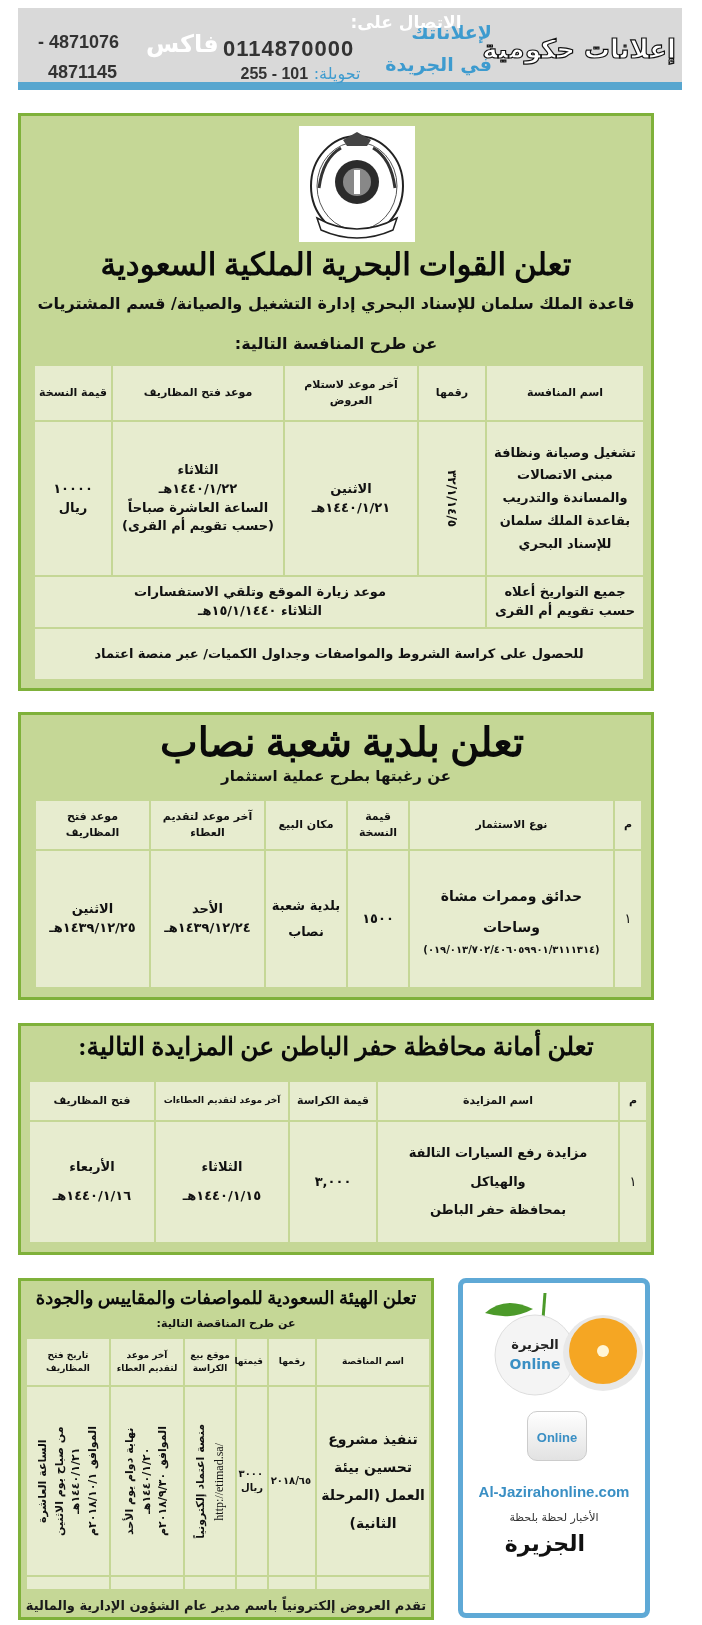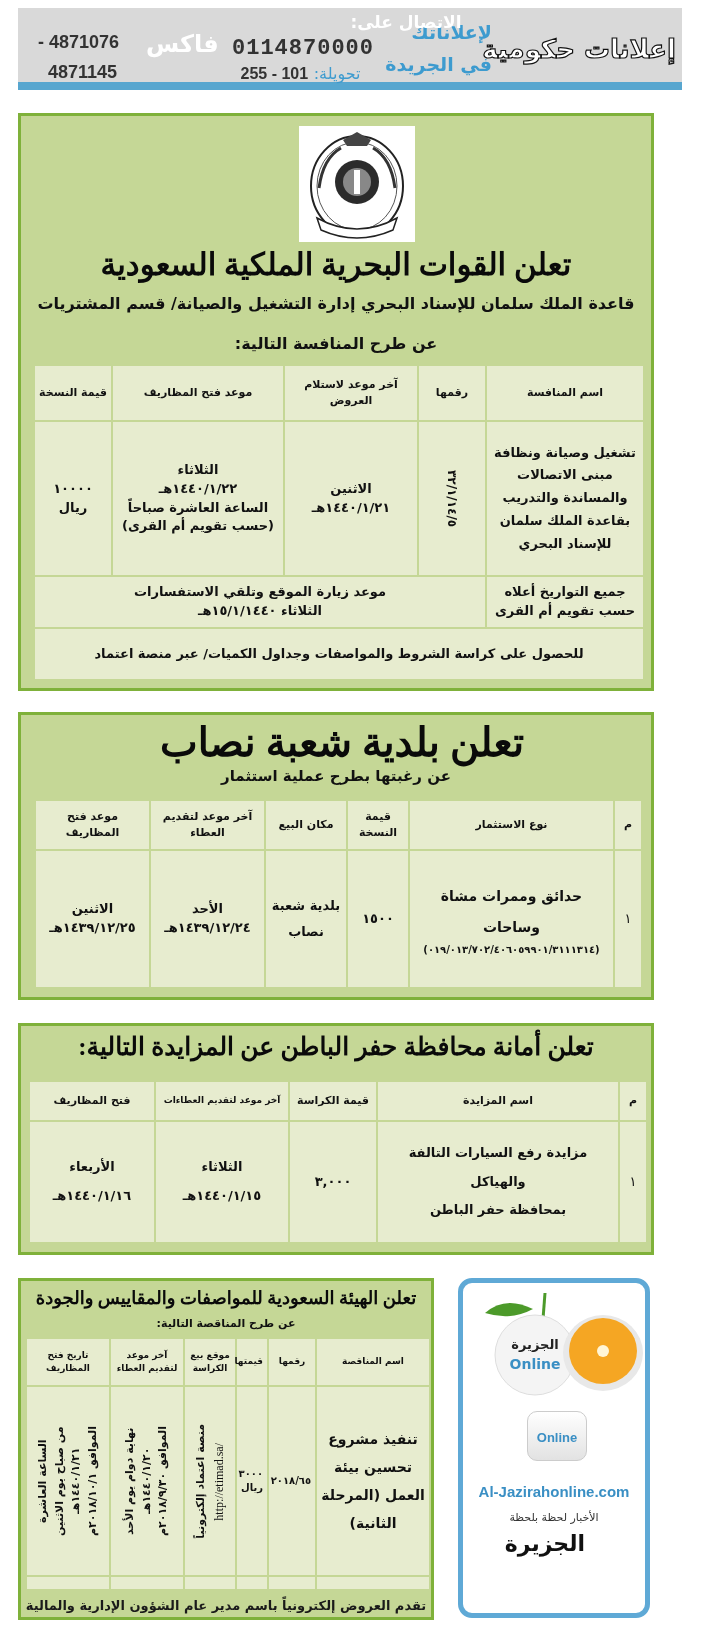--- a/index.html
+++ b/index.html
@@ -20,22 +20,22 @@
   }
   .banner .ads {
     position: absolute; right: 190px; top: 8px; text-align: right;
     color: #3d9bcf; font-weight: bold; font-size: 19px; line-height: 32px;
   }
   .banner .contact-label {
     position: absolute; left: 318px; top: 4px; width: 140px; text-align: center;
     color: #fff; font-size: 17px; font-weight: bold;
   }
   .banner .phone {
-    position: absolute; left: 205px; top: 28px; width: 160px; text-align: center;
-    font-family: Liberation Mono, monospace; font-weight: bold; font-size: 22px;
+    position: absolute; left: 205px; top: 28px; width: 160px; 
+    font-family: Liberation Sans, sans-serif; font-weight: bold; font-size: 22px;
     color: #333; letter-spacing: 1px; direction: ltr;
   }
   .banner .ext {
     position: absolute; left: 200px; top: 56px; width: 165px; text-align: center;
     font-size: 16px; color: #333; font-weight: bold;
   }
   .banner .ext .lbl { color: #3d9bcf; font-weight: normal; }
   .banner .fax-label {
     position: absolute; left: 128px; top: 22px; color: #fff; font-size: 24px; font-weight: bold;
   }
@@ -75,21 +75,21 @@
 
   
   .vtext {
     writing-mode: vertical-rl; transform: rotate(180deg);
     font-size: 11px; font-weight: bold; line-height: 1.5; margin: 0 auto; white-space: nowrap;
   }
 
   
   .promo {
     position: absolute; left: 458px; top: 1278px; width: 192px; height: 340px;
-    border: 5px solid #5fa9d6; border-radius: 14px; background: #fff; overflow: hidden;
+    border: 5px solid #5fa9d6; border-radius: 8px; background: #fff; overflow: hidden;
   }
   .promo .url {
     position: absolute; top: 200px; width: 100%; text-align: center; direction: ltr;
     font-family: "Liberation Sans", sans-serif; font-weight: bold; color: #3a8fc4; font-size: 15px;
   }
   .promo .tag { position: absolute; top: 228px; width: 100%; text-align: center; font-size: 11px; color: #333; }
   .promo .masthead {
     position: absolute; top: 248px; right: 60px; font-weight: bold; font-size: 22px; color: #111;
   }
 </style>

